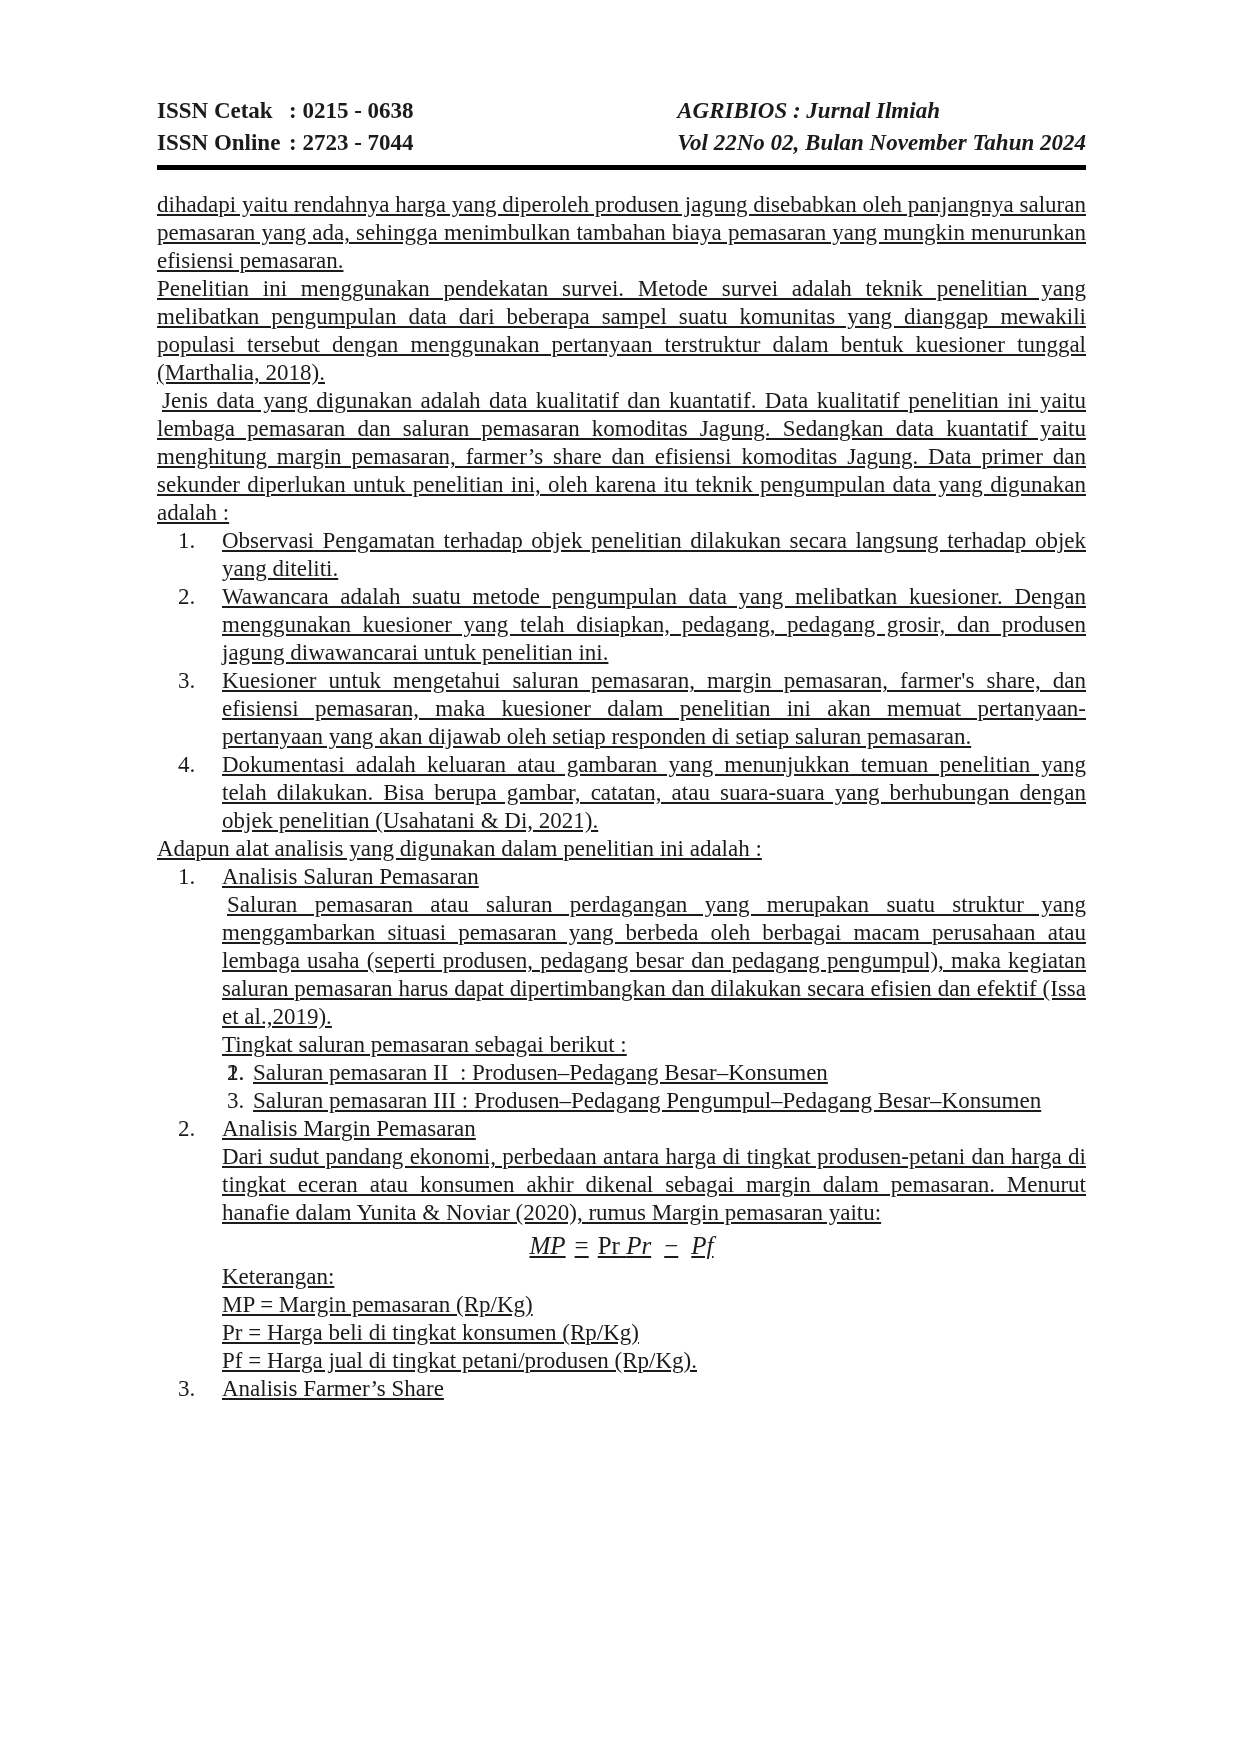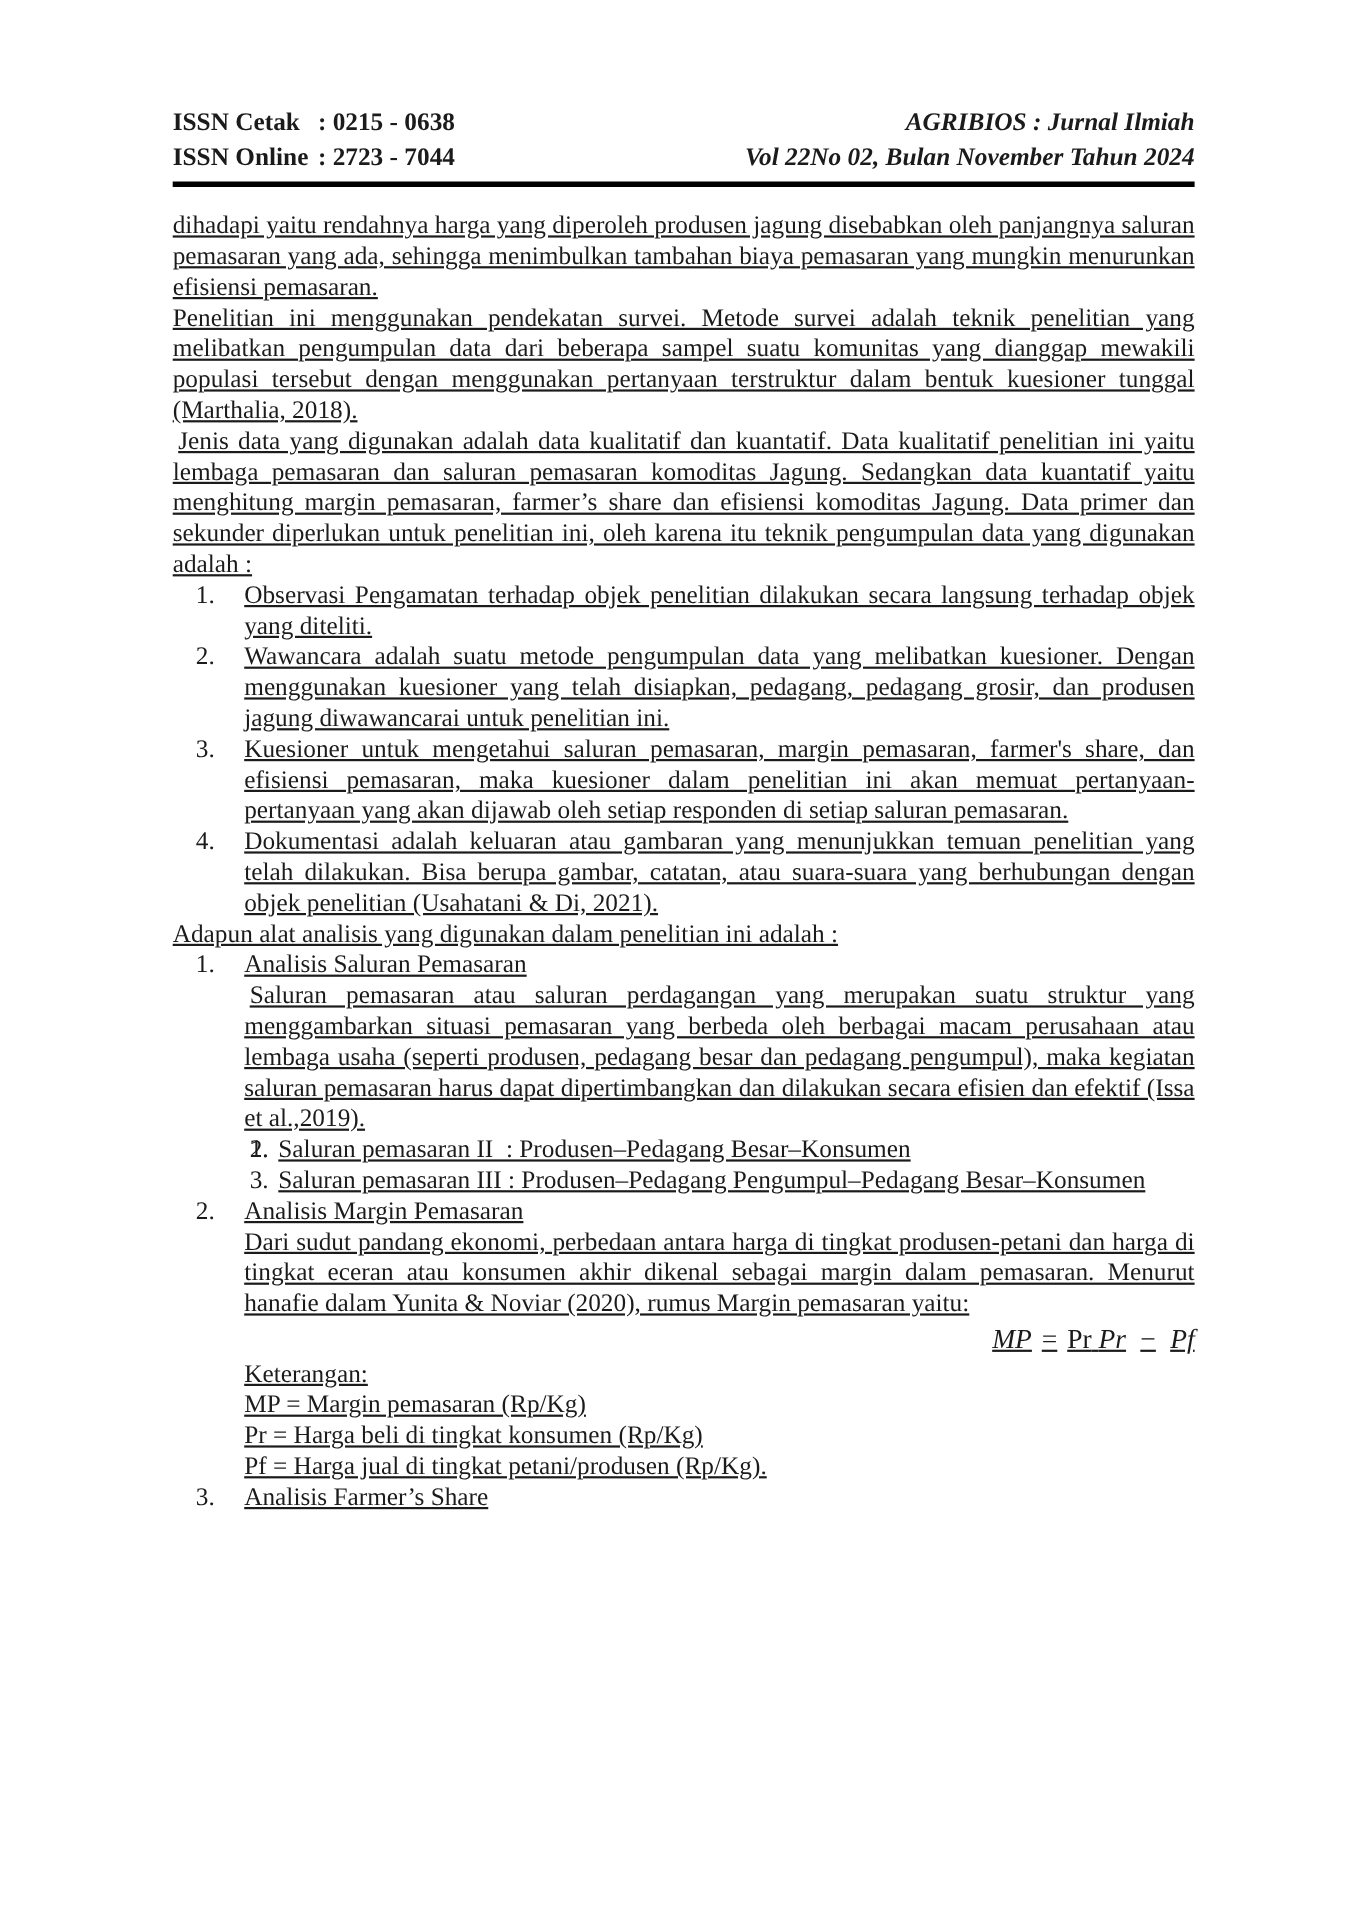--- a/index.html
+++ b/index.html
@@ -12,37 +12,37 @@
     color: #1b1b1b;
     font-family: "Liberation Serif", serif;
     font-size: 23px;
     line-height: 28px;
     padding: 95px 156px 0 157px;
   }
   
   .hdr { display: flex; justify-content: space-between; font-weight: bold; font-size: 23px; line-height: 32px; }
   .hdr-left .row { white-space: nowrap; }
   .issn-label { display: inline-block; width: 132px; }
-  .hdr-right { text-align: right; font-style: italic; }
+  .hdr-right { font-style: italic; }
   .rule { height: 5px; background: #000; margin-top: 6px; }
   
   main { margin-top: 21px; text-decoration: underline; }
   p, .blk { margin: 0; }
   .just { text-align: justify; }
   .indent-sm { text-indent: 5px; }
   
   .li { position: relative; padding-left: 65px; }
   .li > .num { position: absolute; left: 21px; top: 0; }
   
   .inner { margin-left: 65px; }
   
   .channel { position: relative; padding-left: 96px; }
   .channel > .num { position: absolute; left: 70px; top: 0; }
   
-  .formula { text-align: right; font-size: 25px; margin: 5px 0 3px 0; }
+  .formula { text-align: center; font-size: 25px; margin: 5px 0 3px 0; }
   .formula .fvar { font-style: italic; }
   .formula .op-eq { margin: 0 9px; }
   .formula .op-minus { margin: 0 13px; }
   
   .footer { position: absolute; left: 0; right: 0; top: 1598px; text-align: center; font-size: 15px; }
 </style>
 </head>
 <body>
 
 <div class="page">
@@ -85,20 +85,21 @@
       <div class="just">Dokumentasi adalah keluaran atau gambaran yang menunjukkan temuan penelitian yang telah dilakukan. Bisa berupa gambar, catatan, atau suara-suara yang berhubungan dengan objek penelitian (Usahatani &amp; Di, 2021).</div>
     </div>
 
     <p>Adapun alat analisis yang digunakan dalam penelitian ini adalah :</p>
 
     <div class="li">
       <span class="num">1.</span>
       <div>Analisis Saluran Pemasaran</div>
     </div>
     <div class="inner just indent-sm blk">Saluran pemasaran atau saluran perdagangan yang merupakan suatu struktur yang menggambarkan situasi pemasaran yang berbeda oleh berbagai macam perusahaan atau lembaga usaha (seperti produsen, pedagang besar dan pedagang pengumpul), maka kegiatan saluran pemasaran harus dapat dipertimbangkan dan dilakukan secara efisien dan efektif (Issa et al.,2019).</div>
+    <div class="inner blk">Tingkat saluran pemasaran sebagai berikut :</div>
 
     <div class="channel">
       <span class="num">1.</span>
     </div>
     <div class="channel">
       <span class="num">2.</span>
       <div>Saluran pemasaran II&nbsp;&nbsp;: Produsen–Pedagang Besar–Konsumen</div>
     </div>
     <div class="channel">
       <span class="num">3.</span>

